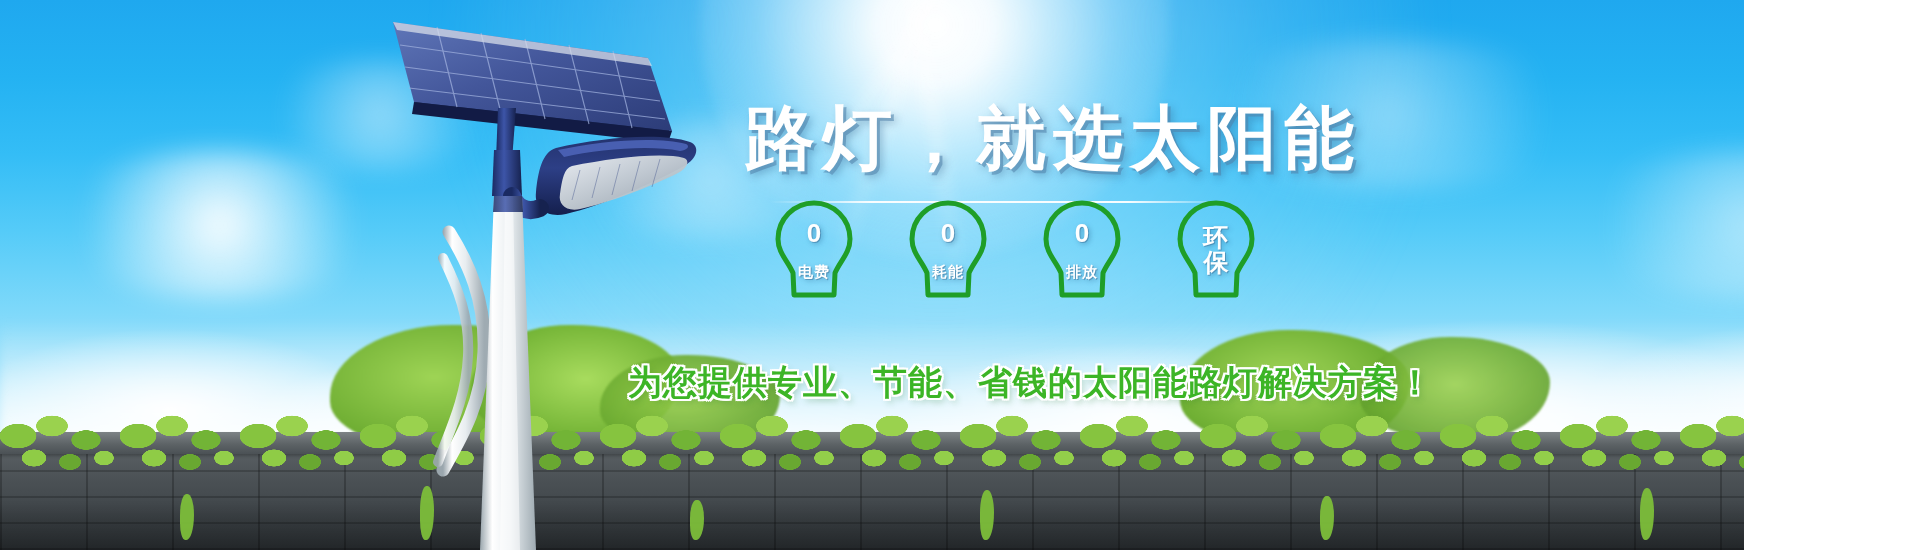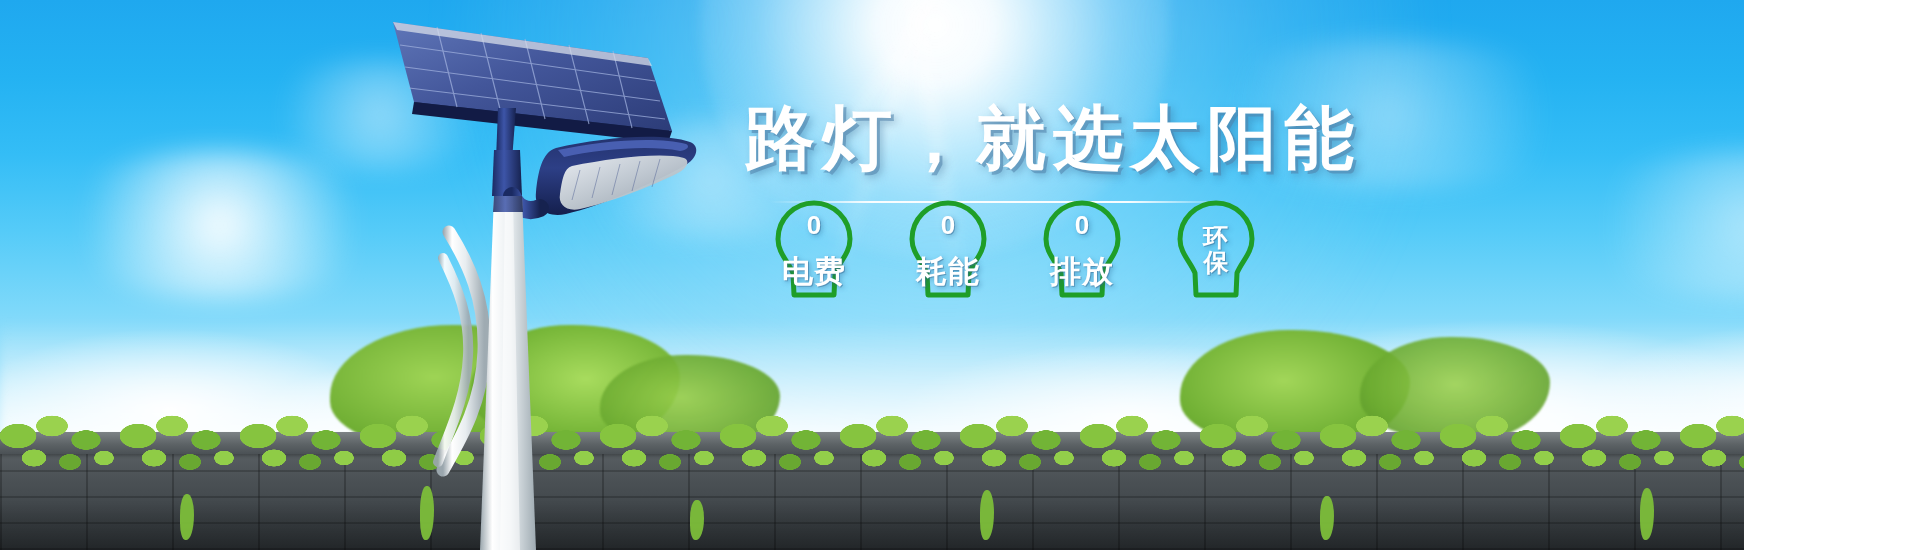--- a/index.html
+++ b/index.html
@@ -139,21 +139,21 @@
   }
   .badge .bulb{
     position:absolute; left:0; top:0; width:88px; height:106px;
   }
   .badge .btxt{
     position:relative; z-index:2; text-align:center; line-height:1.02;
     color:#ffffff; font-weight:bold; white-space:pre-line;
     text-shadow:1px 1px 0 rgba(60,110,150,.5), 2px 2px 5px rgba(30,90,140,.4);
   }
   .badge .bnum{ display:block; font-size:26px; margin-bottom:1px; }
-  .badge .blabel{ display:block; font-size:31px; letter-spacing:1px; }
+  .badge .blabel{ display:block; font-size:15px; letter-spacing:1px; }
 
   .subline{
     position:absolute; left:628px; top:360px;
     font-size:34px; font-weight:bold; letter-spacing:1px; white-space:nowrap;
     color:#3cb526;
     text-shadow:
       2px 0 0 #ffffff, -2px 0 0 #ffffff, 0 2px 0 #ffffff, 0 -2px 0 #ffffff,
       2px 2px 0 #ffffff, -2px 2px 0 #ffffff, 2px -2px 0 #ffffff, -2px -2px 0 #ffffff,
       3px 4px 6px rgba(40,120,40,.35);
   }
@@ -325,14 +325,15 @@
         <path d="M44,6 C64,6 80,22 80,42 C80,56 70,64 65,76 L64,98 L24,98 L23,76
                  C18,64 8,56 8,42 C8,22 24,6 44,6 Z" fill="none" stroke="#1f9e28" stroke-width="5" stroke-linejoin="round"></path>
       </svg>
       <span class="btxt" style="font-size:0;">
         <span class="blabel" style="font-size:25px; display:block;">环</span>
       <span style="display: block; font-size: 25px;">保</span></span>
     </div>
 
   </div>
 
+  <div class="subline">为您提供专业、节能、省钱的太阳能路灯解决方案！</div>
 
 </div>
 
 </body></html>

